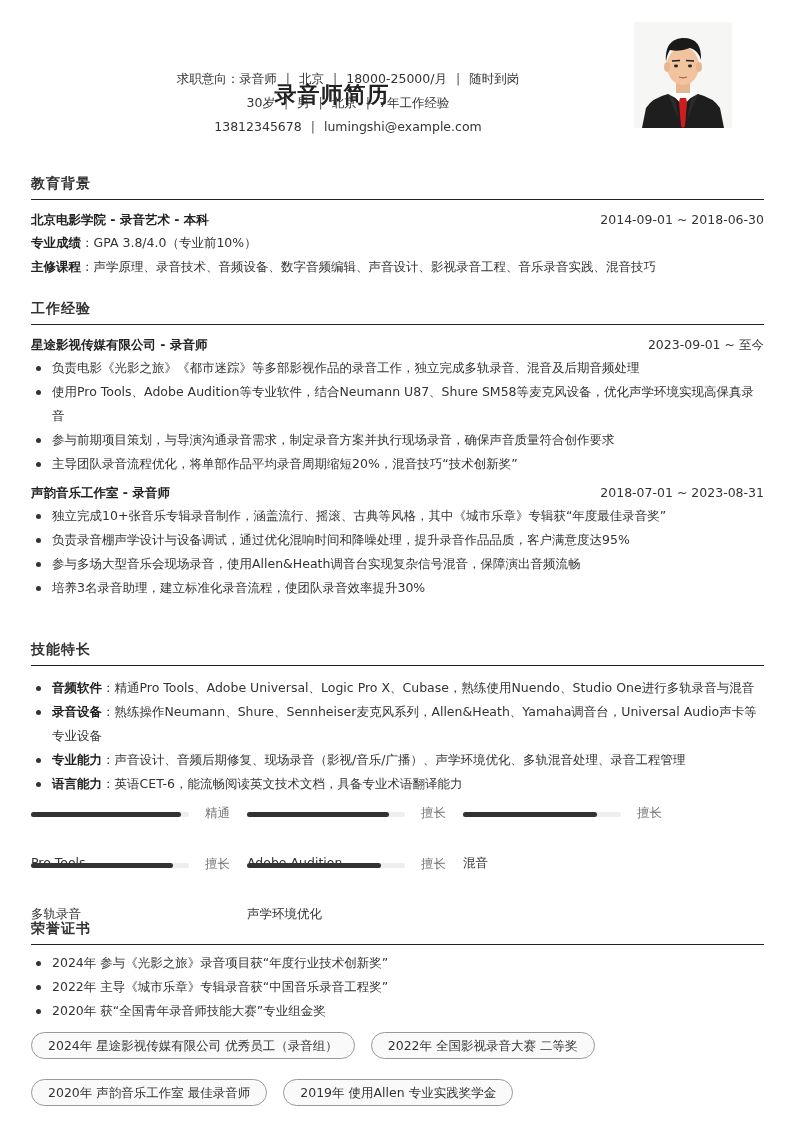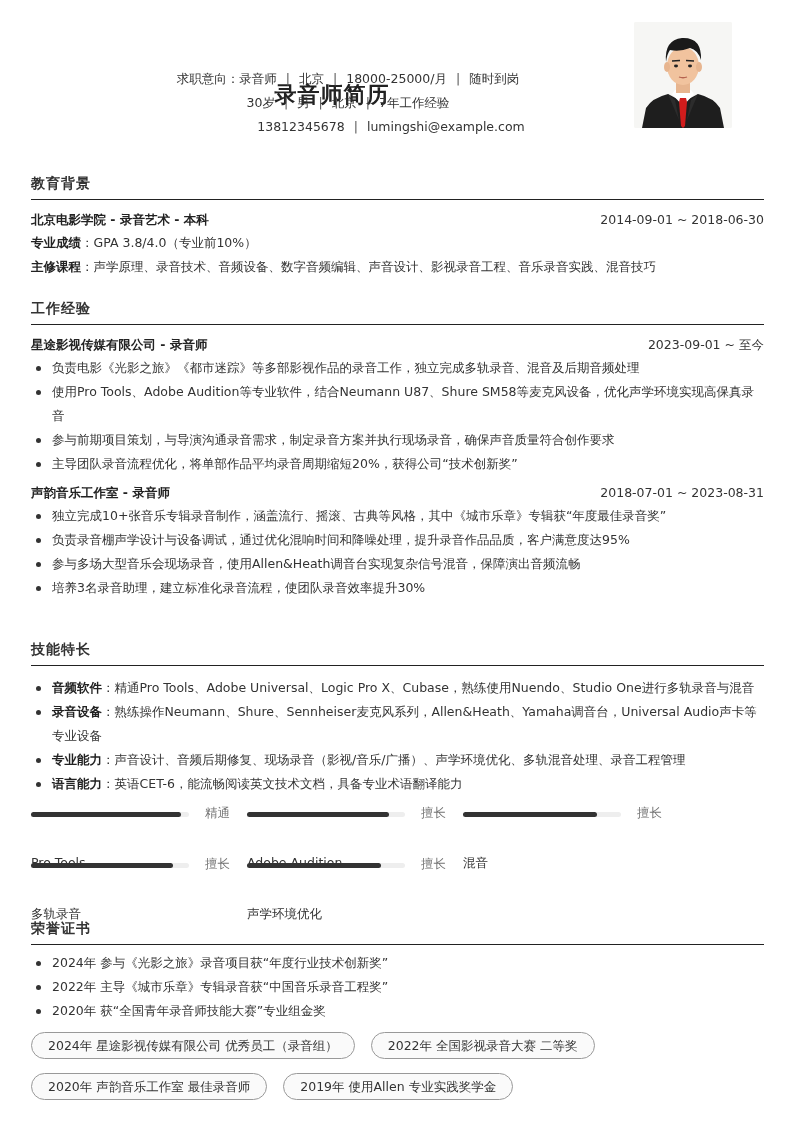--- a/index.html
+++ b/index.html
@@ -22,21 +22,21 @@
       margin-top: 48px;
     }
     .info-line {
       position: absolute; left: 16px; width: 664px;
       text-align: center; font-size: 12.5px; color: #333;
       white-space: nowrap;
     }
     .info-line .sep { display: inline-block; margin: 0 9px; color: #555; }
     .line1 { top: 43px; }
     .line2 { top: 67px; }
-    .line3 { top: 91px; margin-left: 43px; }
+    .line3 { top: 91px; }
 
     .avatar {
       position: absolute; left: 634px; top: 22px; width: 98px; height: 106px;
       background: #f6f6f4; overflow: hidden; border-radius: 2px;
     }
 
     
     .section { position: absolute; left: 31px; width: 733px; }
     .section-title {
       font-size: 14px; font-weight: bold; color: #333;
@@ -73,21 +73,21 @@
       position: absolute; left: 0; top: 0; height: 5px; background: #333333; border-radius: 3px;
     }
     .skill .level {
       position: absolute; left: 174px; top: -1px; font-size: 12.5px; color: #737373;
     }
     .skill .name {
       position: absolute; left: 0; top: 17px; font-size: 12.5px; color: #333; white-space: nowrap; margin-top: 32px;
     }
 
     
-    .tags { margin-top: 9px; display: flex; flex-wrap: wrap; gap: 14px 16px; width: 733px; }
+    .tags { margin-top: 9px; display: flex; flex-wrap: wrap; gap: 20px 16px; width: 733px; }
     .tag {
       border: 1px solid #999; border-radius: 14px; padding: 0 16px;
       height: 27px; line-height: 25px; font-size: 12.5px; color: #333;
       background: #fafafa; white-space: nowrap;
     }
   </style>
 </head>
 <body>
 
 <div class="page">
@@ -159,21 +159,21 @@
     <div style="height:9px;"></div>
 
     <div class="row-head">
       <span>星途影视传媒有限公司 - 录音师</span>
       <span class="date">2023-09-01 ~ 至今</span>
     </div>
     <ul class="bullets">
       <li>负责电影《光影之旅》《都市迷踪》等多部影视作品的录音工作，独立完成多轨录音、混音及后期音频处理</li>
       <li>使用Pro Tools、Adobe Audition等专业软件，结合Neumann U87、Shure SM58等麦克风设备，优化声学环境实现高保真录音</li>
       <li>参与前期项目策划，与导演沟通录音需求，制定录音方案并执行现场录音，确保声音质量符合创作要求</li>
-      <li>主导团队录音流程优化，将单部作品平均录音周期缩短20%，获得公司“技术创新奖”</li>
+      <li>主导团队录音流程优化，将单部作品平均录音周期缩短20%，混音技巧“技术创新奖”</li>
     </ul>
 
     <div style="height:6px;"></div>
     <div class="row-head">
       <span>声韵音乐工作室 - 录音师</span>
       <span class="date">2018-07-01 ~ 2023-08-31</span>
     </div>
     <ul class="bullets">
       <li>独立完成10+张音乐专辑录音制作，涵盖流行、摇滚、古典等风格，其中《城市乐章》专辑获“年度最佳录音奖”</li>
       <li>负责录音棚声学设计与设备调试，通过优化混响时间和降噪处理，提升录音作品品质，客户满意度达95%</li>

